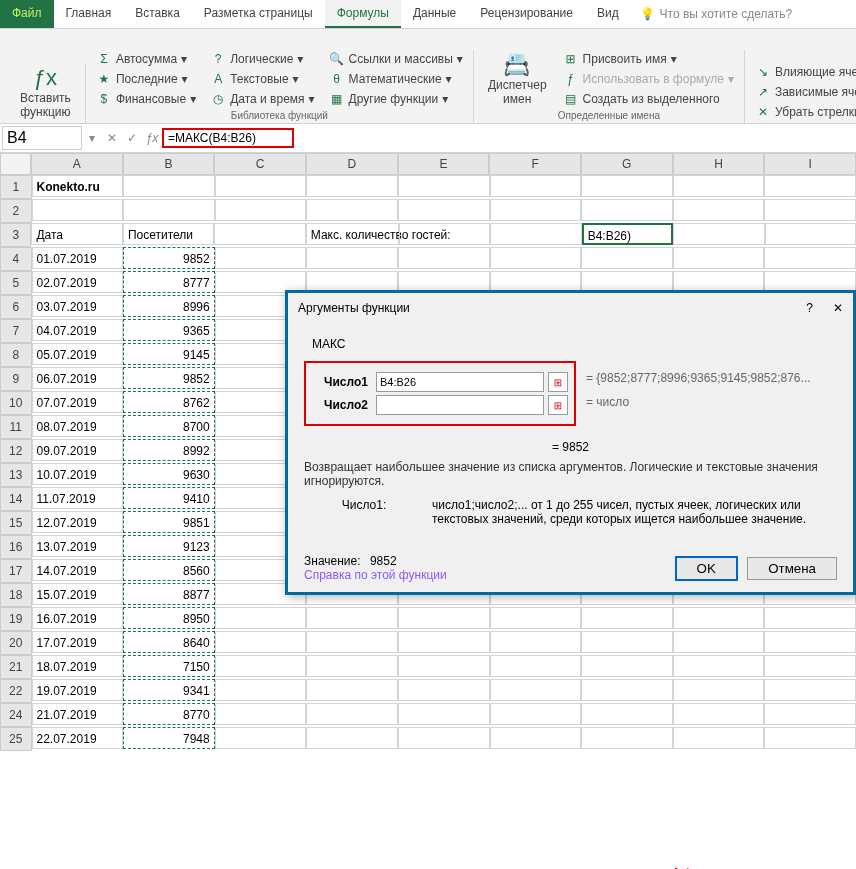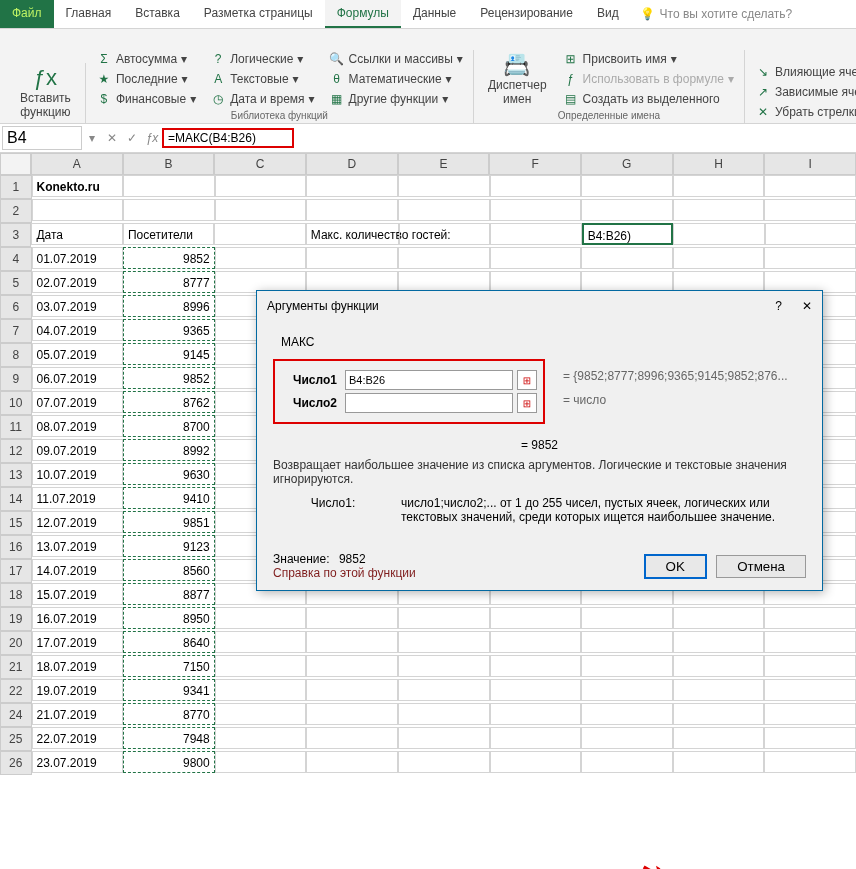--- a/index.html
+++ b/index.html
@@ -27,37 +27,37 @@
 .corner{width:30px;height:20px;border:1px solid #ccc;background:#f3f3f3}
 .colh{width:93px;height:20px;border:1px solid #ccc;background:#e6e6e6;text-align:center;line-height:20px;color:#444}
 .row{display:flex}
 .rowh{width:30px;border:1px solid #ccc;background:#e6e6e6;text-align:center;color:#444;line-height:22px}
 .cell{width:93px;height:22px;border:1px solid #d4d4d4;padding:0 4px;line-height:22px;box-sizing:border-box;white-space:nowrap;overflow:visible}
 .cell.right{text-align:right}
 .bold{font-weight:bold}
 .marq{border:1px dashed #217346!important}
 .selcell{border:2px solid #217346!important}
 .wide{overflow:visible;white-space:nowrap}
-.dialog{position:absolute;left:256px;top:290px;width:565px;background:#f0f0f0;border:1px solid #0369a1;box-shadow:2px 2px 10px rgba(0,0,0,.3);z-index:10}
+.dialog{position:absolute;left:285px;top:290px;width:565px;background:#f0f0f0;border:3px solid #0369a1;box-shadow:2px 2px 10px rgba(0,0,0,.3);z-index:10}
 .dlg-title{display:flex;justify-content:space-between;padding:8px 10px;font-size:12px}
 .dlg-close{cursor:pointer}
 .dlg-body{padding:10px 16px;font-size:12px}
 .func-name{margin:4px 0 10px 8px}
 .arg-box{border:2px solid #d00;padding:6px;display:inline-block}
 .arg-row{display:flex;align-items:center;margin:3px 0}
 .arg-lbl{width:56px;text-align:right;margin-right:8px;font-weight:bold}
 .arg-inp{border:1px solid #999;width:160px;height:18px;padding:0 3px;font-size:11px}
 .arg-ico{border:1px solid #999;width:18px;height:18px;margin-left:4px;background:#fff;display:inline-flex;align-items:center;justify-content:center;font-size:10px;color:#c00}
-.eq{margin-left:10px;color:#666}
+.eq{margin-left:2px;color:#666}
 .result-line{text-align:center;margin:14px 0 6px}
 .desc{margin:6px 0 10px;color:#333}
 .arg-desc{display:flex;margin:8px 0}
 .arg-desc .l{width:120px;text-align:center;font-weight:normal;padding-right:8px}
 .dlg-foot{display:flex;justify-content:space-between;align-items:center;padding:10px 16px}
-.link{color:#7f1d1d;cursor:pointer}
+.link{color:#8b5cf6;cursor:pointer}
 .dbtn{border:1px solid #999;background:#e8e8e8;padding:3px 20px;margin-left:6px;cursor:pointer}
 .dbtn.ok{border:2px solid #0066cc}
 .arrow{position:absolute;right:140px;top:300px;color:#d00;font-size:30px;transform:rotate(30deg);z-index:20}
 </style>
 </head>
 <body>
 
 <div class="tabs">
  <div class="tab file">Файл</div>
  <div class="tab inactive">Главная</div>
@@ -439,32 +439,20 @@
         <div class="cell">22.07.2019</div>
         <div class="cell right marq">7948</div>
         <div class="cell"></div>
         <div class="cell"></div>
         <div class="cell"></div>
         <div class="cell"></div>
         <div class="cell"></div>
         <div class="cell"></div>
         <div class="cell"></div>
       </div>
-      <div class="row">
-        <div class="rowh">26</div>
-        <div class="cell">23.07.2019</div>
-        <div class="cell right marq">9800</div>
-        <div class="cell"></div>
-        <div class="cell"></div>
-        <div class="cell"></div>
-        <div class="cell"></div>
-        <div class="cell"></div>
-        <div class="cell"></div>
-        <div class="cell"></div>
-      </div>
     </div>
 
 </div>
 
 <div class="dialog">
  <div class="dlg-title">
   <span>Аргументы функции</span>
   <span><span style="margin-right:20px">?</span><span class="dlg-close">✕</span></span>
  </div>
  <div class="dlg-body">

